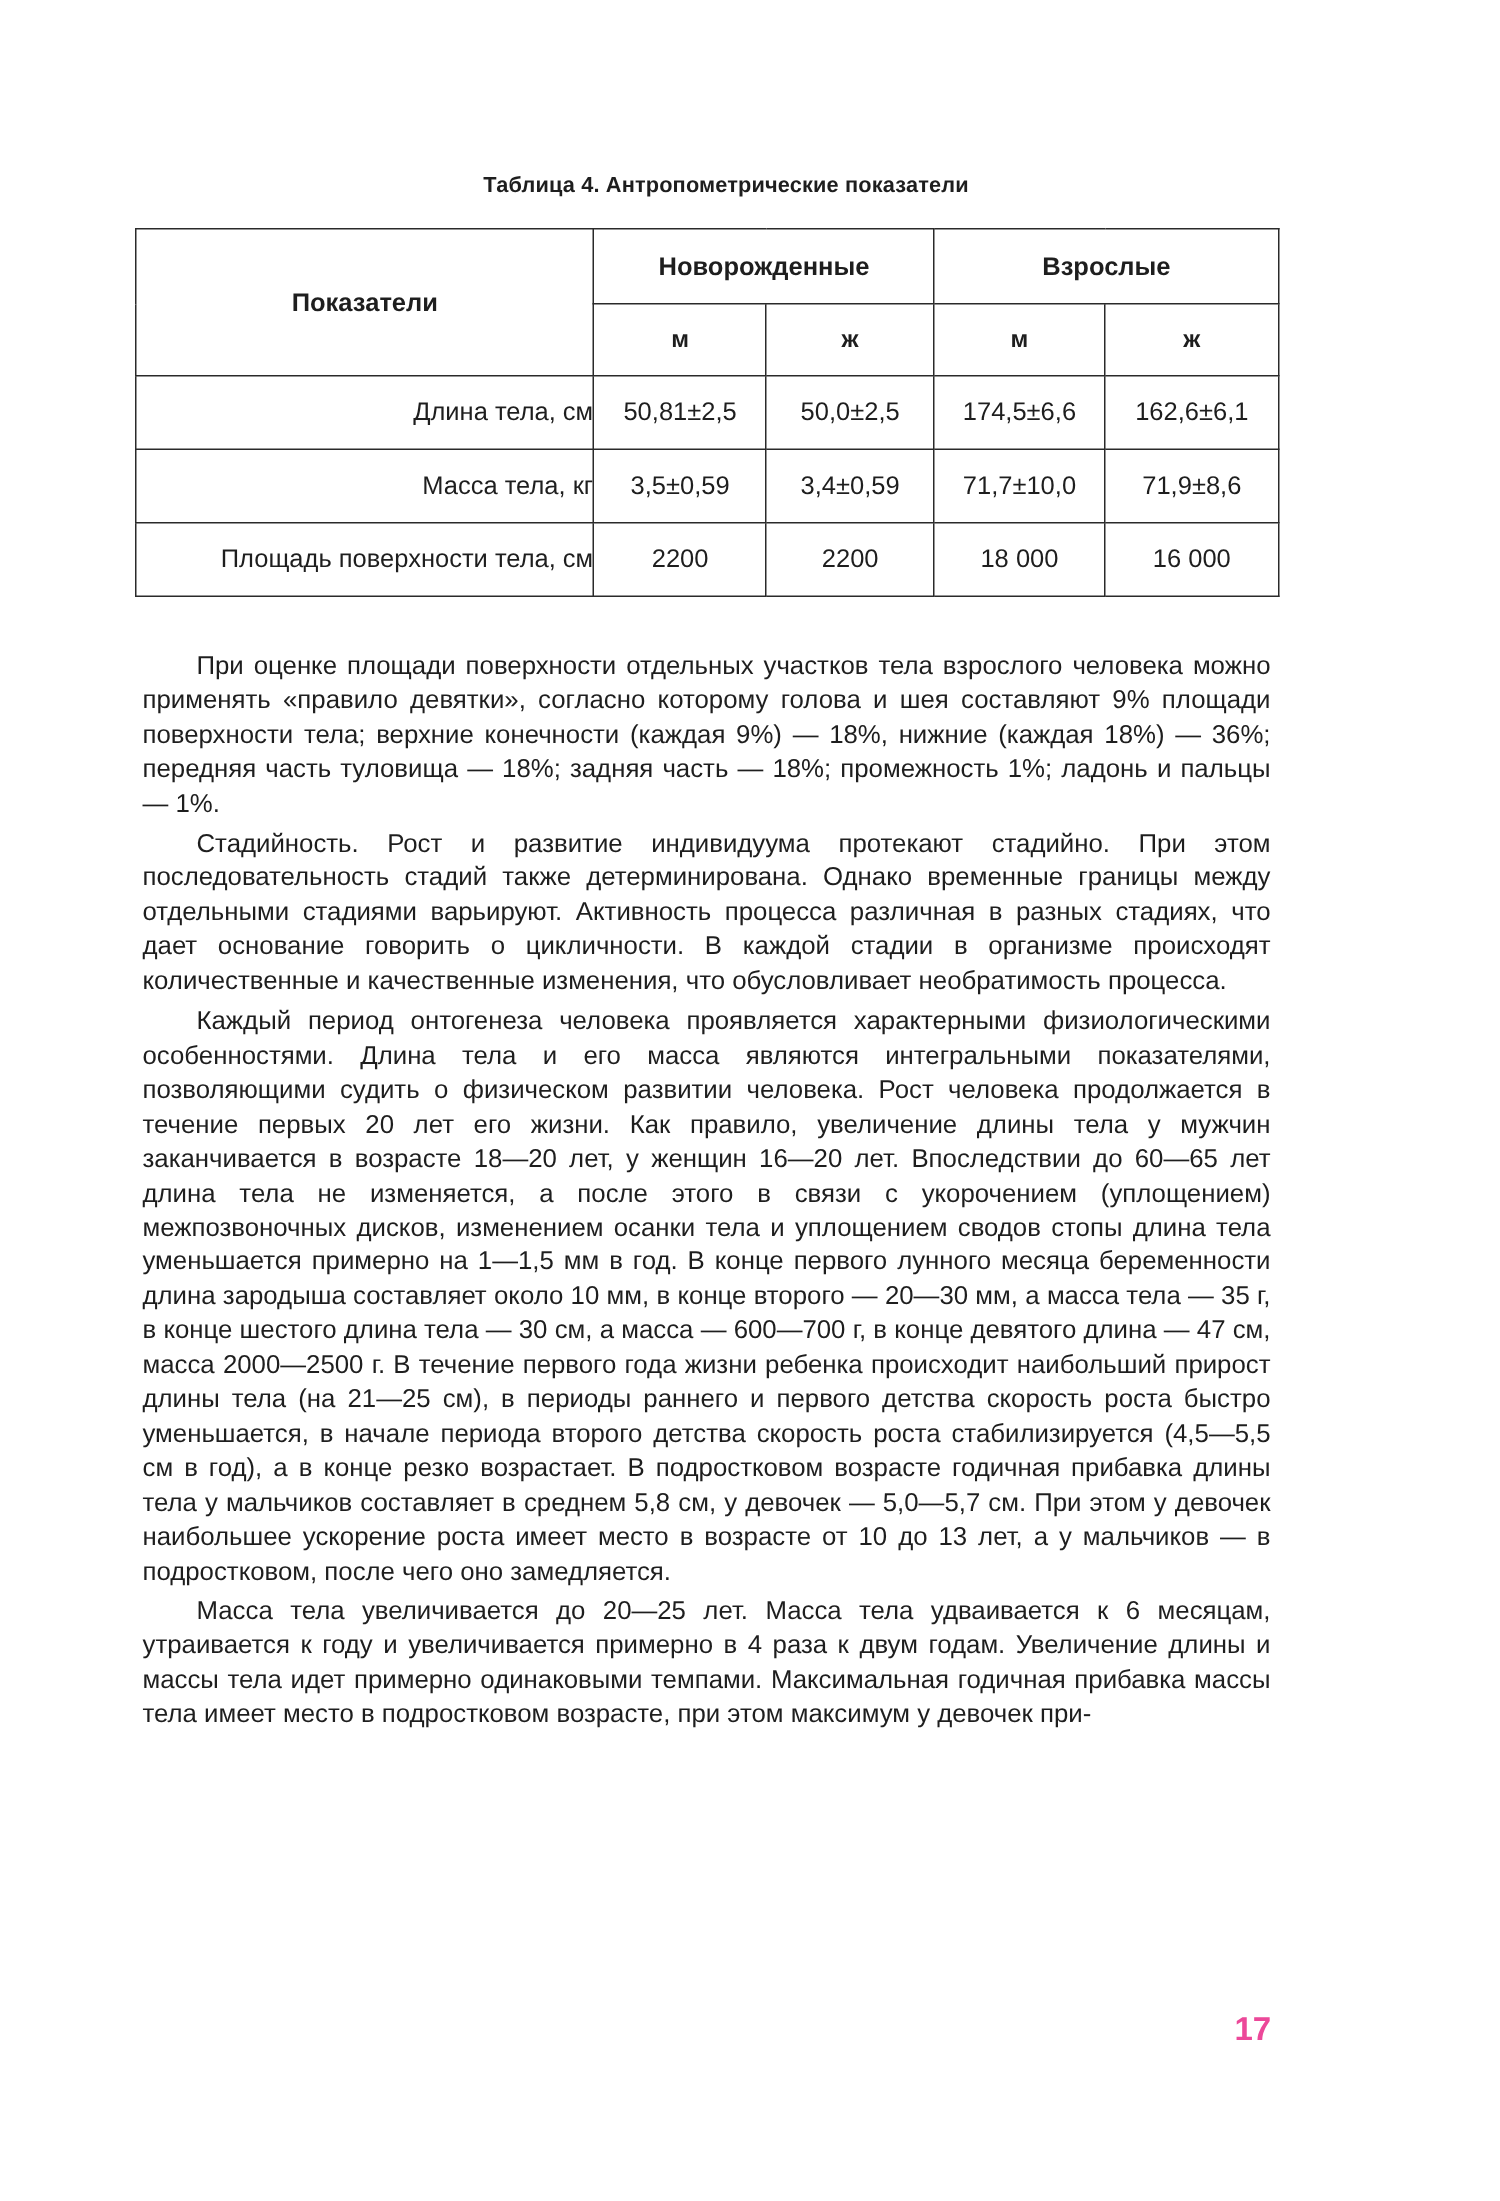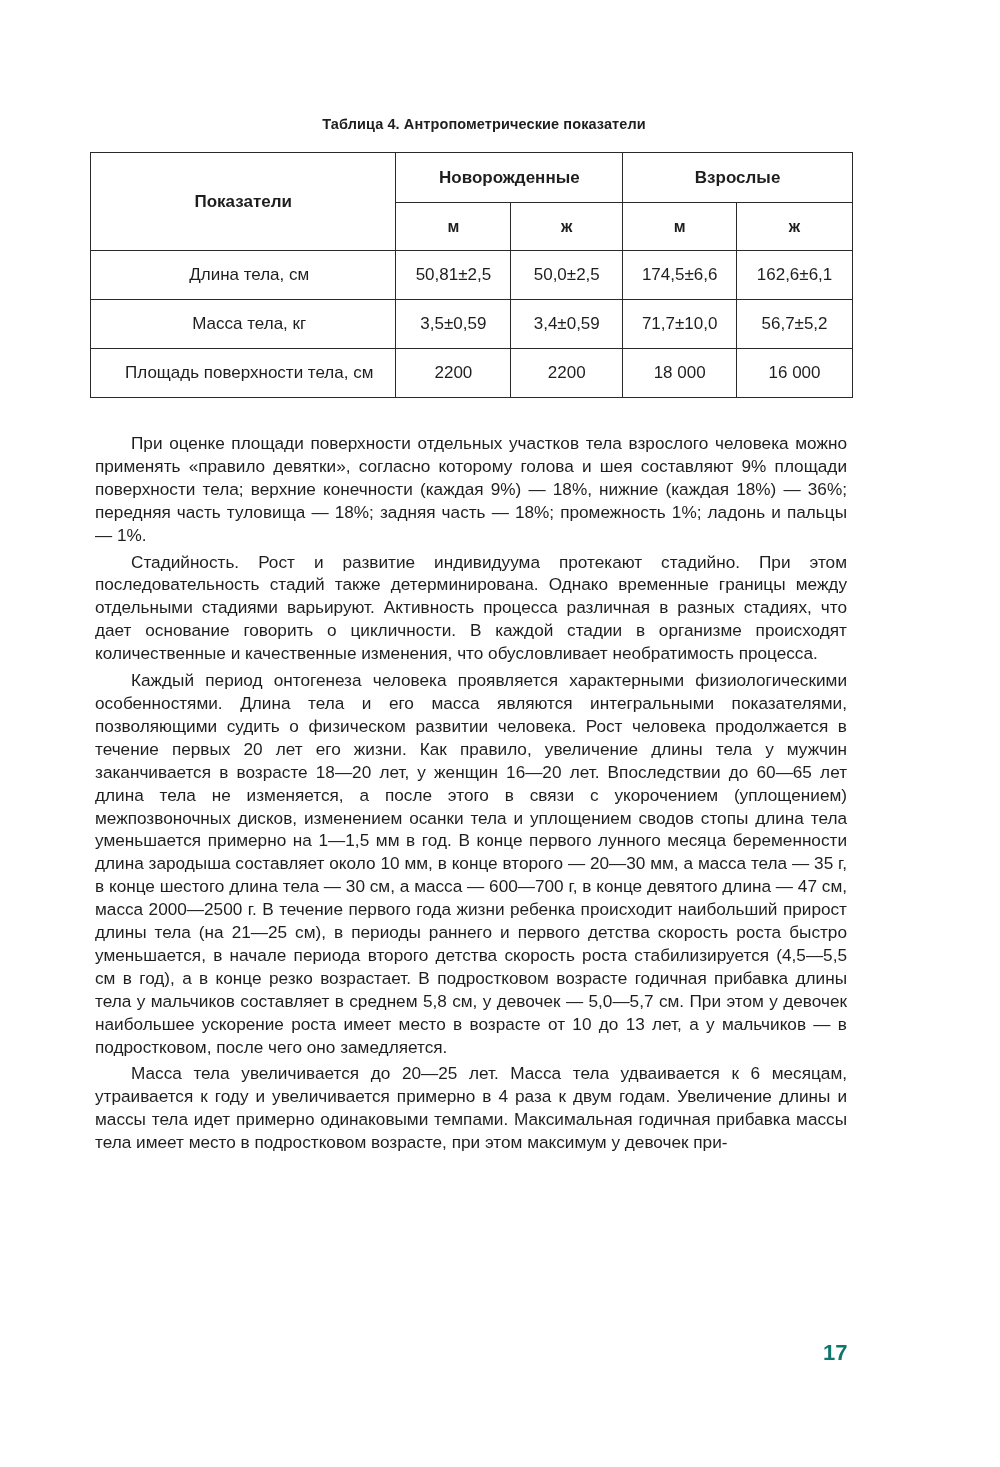--- a/index.html
+++ b/index.html
@@ -8,26 +8,26 @@
   .caption { position: absolute; top: 116px; left: 0; width: 940px; text-align: center;
              font-weight: bold; font-size: 14.5px; letter-spacing: 0.1px; padding-left: 14px; }
   table.anthro { position: absolute; left: 90px; top: 152px; width: 763px;
                  border-collapse: collapse; font-size: 17px; }
   table.anthro td, table.anthro th { border: 1.6px solid #2a2a2a; padding: 0; }
   table.anthro th { font-weight: bold; margin-top: 36px; }
   .h-main { height: 49px; font-size: 17px; }
   .h-sub { height: 47px; font-size: 16px; }
   .h-label { text-align: center; font-size: 17px; }
   tr.data td { height: 48px; text-align: center; font-size: 17px; }
-  tr.data td.rowlabel { text-align: center; padding-left: 12px; }
+  tr.data td.rowlabel { text-align: right; padding-left: 12px; }
   .text { position: absolute; left: 91px; top: 428px; width: 760px;
           font-size: 17.2px; line-height: 22.9px; text-align: justify; }
   .text p { margin: 4px; text-indent: 36px; }
   .pagenum { position: absolute; left: 823px; top: 1340px; font-size: 22px;
-             font-weight: bold; color: #0f766e; text-align: right; }
+             font-weight: bold; color: #ec4899; text-align: right; }
 </style>
 </head>
 <body>
 
 <div class="caption">Таблица 4. Антропометрические показатели</div>
 
 <table class="anthro">
   <colgroup>
     <col style="width:306px">
       <col style="width:115px">
@@ -52,21 +52,21 @@
     <td>50,81±2,5</td>
     <td>50,0±2,5</td>
     <td>174,5±6,6</td>
     <td>162,6±6,1</td>
   </tr>
   <tr class="data">
     <td class="rowlabel">Масса тела, кг</td>
     <td>3,5±0,59</td>
     <td>3,4±0,59</td>
     <td>71,7±10,0</td>
-    <td>56,7±5,2</td>
+    <td>71,9±8,6</td>
   </tr>
   <tr class="data">
     <td class="rowlabel">Площадь поверхности тела, см</td>
     <td>2200</td>
     <td>2200</td>
     <td>18 000</td>
     <td>16 000</td>
   </tr>
 </tbody>
   </table>

